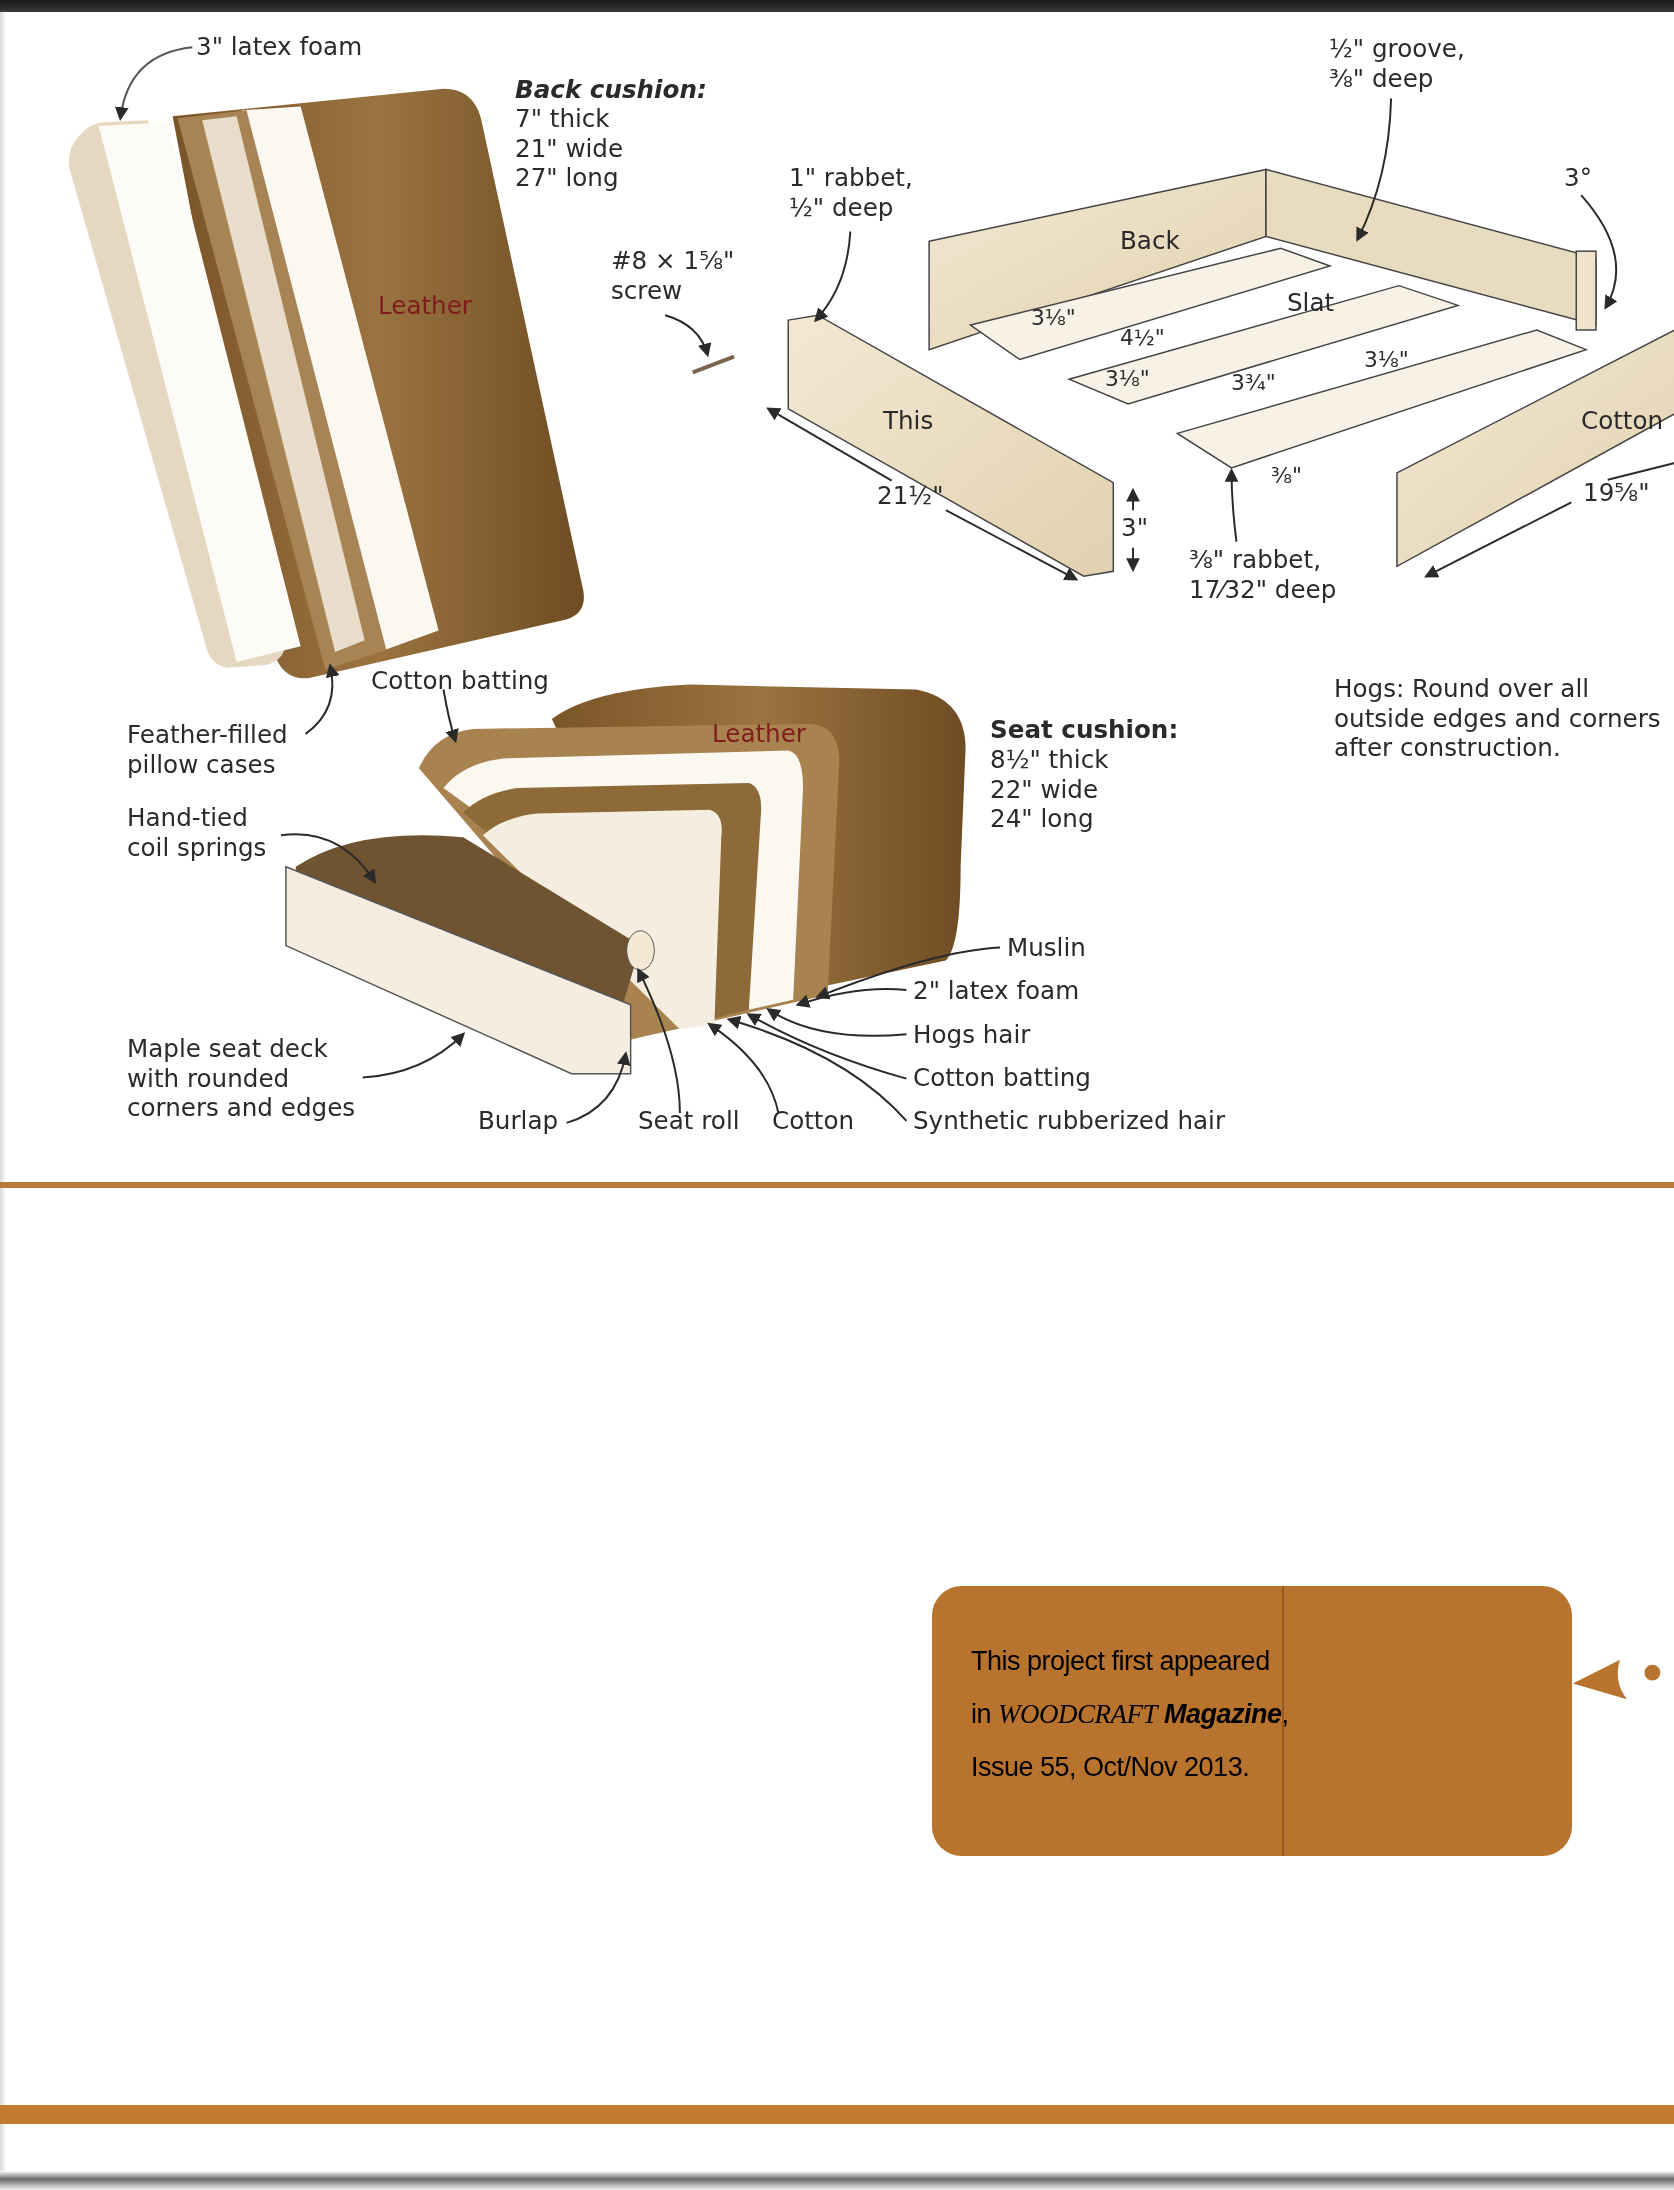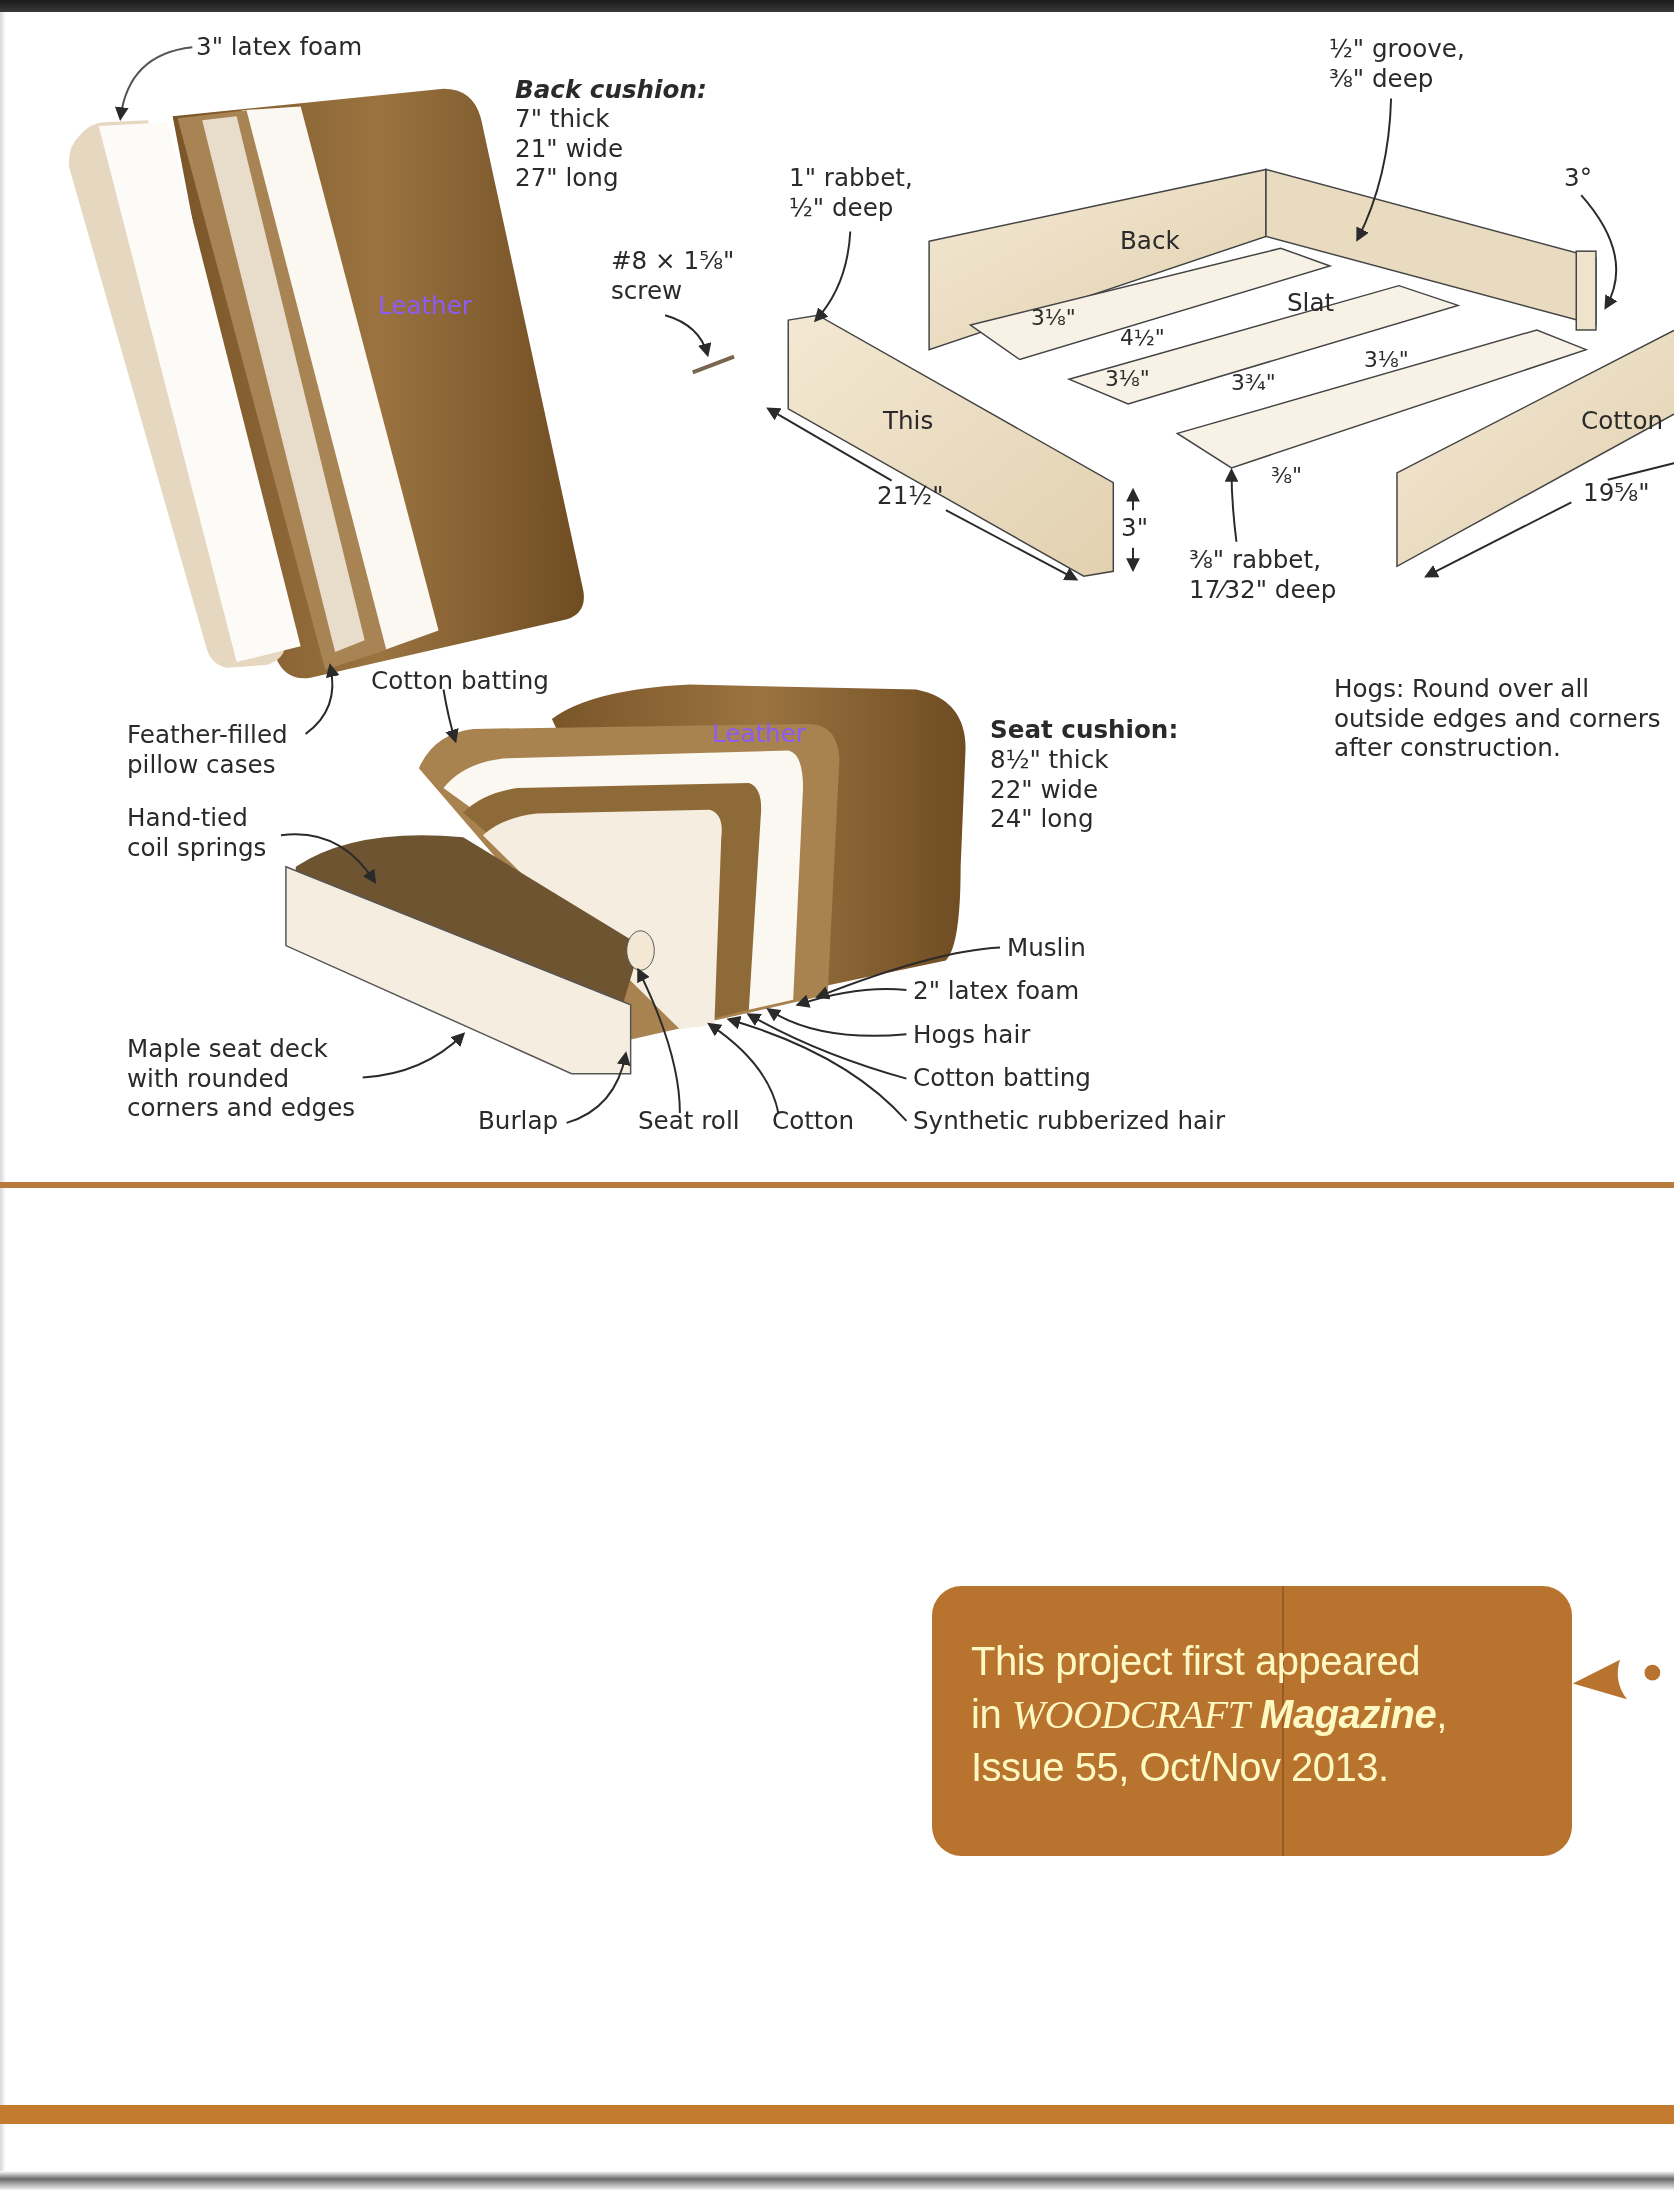--- a/index.html
+++ b/index.html
@@ -10,30 +10,30 @@
     color:#2b2b2b;
   }
   .scan-top { position:absolute; left:0; top:0; width:1675px; height:11.8px;
     background:linear-gradient(#1a1a1a,#3a3a3a); }
   .scan-bottom { position:absolute; left:0; top:2171px; width:1675px; height:19.7px;
     background:linear-gradient(#ffffff 0%, #6a6a6a 40%, #ffffff 100%); }
   .scan-left { position:absolute; left:0; top:0; width:5.9px; height:2191px;
     background:linear-gradient(90deg,#d8d8d8,#ffffff); }
   .lbl { position:absolute; font-size:24.6px; line-height:29.6px; white-space:nowrap; color:#2a2a2a; }
   .lbl.bold { font-weight:bold; }
-  .lbl.white { color:#8b5cf6; }
+  .lbl.white { color:#7f1d1d; }
   .lbl.small { font-size:21.7px; }
   .multi div { line-height:29.6px; }
   svg.art { position:absolute; left:0; top:0; }
   .rule { position:absolute; left:0; width:1675px; background:#b87a3d; }
   .callout { position:absolute; left:932px; top:1586px; width:640px; height:270px;
     border-radius:29.6px; background:#b8732e; }
   .callout-fold { position:absolute; left:350px; top:0; width:2px; height:100%; background:rgba(90,50,15,0.35); }
   .callout-text { position:absolute; left:39px; top:49px; font-family:"Liberation Sans", sans-serif;
-    font-size:40px; line-height:53px; color:#fef9c3; letter-spacing:-0.5px; }
+    font-size:27px; line-height:53px; color:#000000; letter-spacing:-0.5px; }
   .callout-text .mag1 { font-family:"Liberation Serif", serif; font-style:italic; }
   .callout-text .mag2 { font-style:italic; font-weight:bold;text-align:right; }
 </style>
 </head>
 <body>
 
 <div class="scan-left"></div>
 <div class="scan-top"></div>
 
 <svg class="art" width="1675" height="1182" viewBox="0 0 1700 1200">

